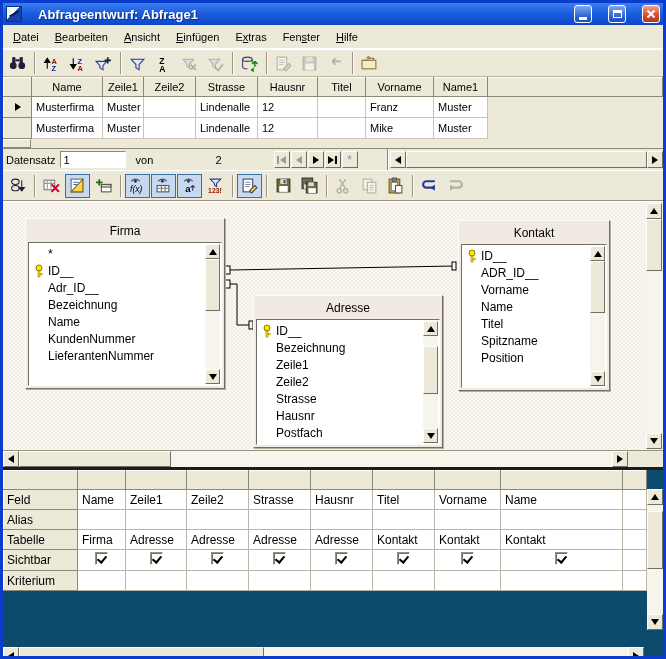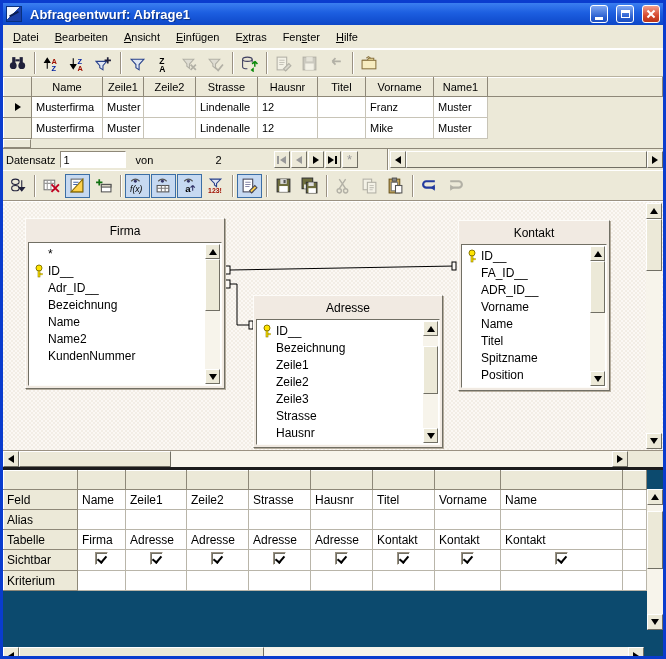--- a/index.html
+++ b/index.html
@@ -2,21 +2,21 @@
 <html><head>
 <meta charset="utf-8">
 <style>
   * { margin:0; padding:0; box-sizing:border-box; }
   html,body { background:#777; }
   body { font-family:"Liberation Sans", sans-serif; font-size:11px; color:#000; }
   .window { position:relative; width:666px; height:659px; background:#ece9d8;
             border:3px solid #0a3cce; overflow:hidden; }
 
   
-  .titlebar { height:22px; display:flex; align-items:center; padding:0 3px; gap:8px;
+  .titlebar { height:22px; display:flex; align-items:center; padding:0 3px; gap:16px;
     background:linear-gradient(180deg,#3a7ef0 0%,#1c5ee0 45%,#0d47c8 100%); }
   .appicon { width:16px; height:16px; flex:0 0 16px; background:linear-gradient(135deg,#f4f8ff 45%,#1a3fa8 45%);
     border:1px solid #08307e; position:relative; }
   .appicon::after { content:""; position:absolute; left:2px; top:6px; width:10px; height:2px;
     background:#0a1d52; transform:rotate(-28deg); }
   .title { color:#fff; font-weight:bold; font-size:13px; text-shadow:1px 1px 1px #0a2d7a; flex:1;
     white-space:nowrap; overflow:hidden; }
   .winbtn { width:18px; height:18px; border-radius:3px; border:1px solid #fff; flex:0 0 18px;
     display:flex; align-items:center; justify-content:center; position:relative;
     background:linear-gradient(180deg,#7fa8f2,#2a5fd0 70%,#1c4ec0); }
@@ -496,25 +496,25 @@
         <div class="frow">
             <span class="keyspace"></span>
             <span>Bezeichnung</span>
           </div>
         <div class="frow">
             <span class="keyspace"></span>
             <span>Name</span>
           </div>
         <div class="frow">
             <span class="keyspace"></span>
-            <span>Name2</span>
-          </div>
-        <div class="frow">
-            <span class="keyspace"></span>
             <span>KundenNummer</span>
+          </div>
+        <div class="frow">
+            <span class="keyspace"></span>
+            <span>LieferantenNummer</span>
           </div>
         <div class="lscroll">
           <span class="sbtn">
               <span class="tri t-up"></span>
             </span>
           <span class="sthumb" style="height:52px"></span>
           <span class="strack" style="flex:1"></span>
           <span class="sbtn">
               <span class="tri t-down"></span>
             </span>
@@ -537,24 +537,20 @@
             <span class="keyspace"></span>
             <span>Bezeichnung</span>
           </div>
         <div class="frow">
             <span class="keyspace"></span>
             <span>Zeile1</span>
           </div>
         <div class="frow">
             <span class="keyspace"></span>
             <span>Zeile2</span>
-          </div>
-        <div class="frow">
-            <span class="keyspace"></span>
-            <span>Zeile3</span>
           </div>
         <div class="frow">
             <span class="keyspace"></span>
             <span>Strasse</span>
           </div>
         <div class="frow">
             <span class="keyspace"></span>
             <span>Hausnr</span>
           </div>
         <div class="frow">
@@ -578,24 +574,20 @@
     <div class="tbox" style="left:455px; top:18px; width:152px;">
       <div class="tbox-title">Kontakt</div>
       <div class="tbox-list" style="height:144px;">
         <div class="frow">
             <svg width="10" height="14">
               <circle cx="5" cy="4" r="3" fill="#ffe400" stroke="#8a7a00"></circle>
               <rect x="4" y="7" width="2" height="6" fill="#ffe400" stroke="#8a7a00" stroke-width="0.6"></rect>
               <rect x="6" y="9.5" width="2.5" height="1.4" fill="#ffe400" stroke="#8a7a00" stroke-width="0.4"></rect>
             </svg>
             <span>ID__</span>
-          </div>
-        <div class="frow">
-            <span class="keyspace"></span>
-            <span>FA_ID__</span>
           </div>
         <div class="frow">
             <span class="keyspace"></span>
             <span>ADR_ID__</span>
           </div>
         <div class="frow">
             <span class="keyspace"></span>
             <span>Vorname</span>
           </div>
         <div class="frow">

